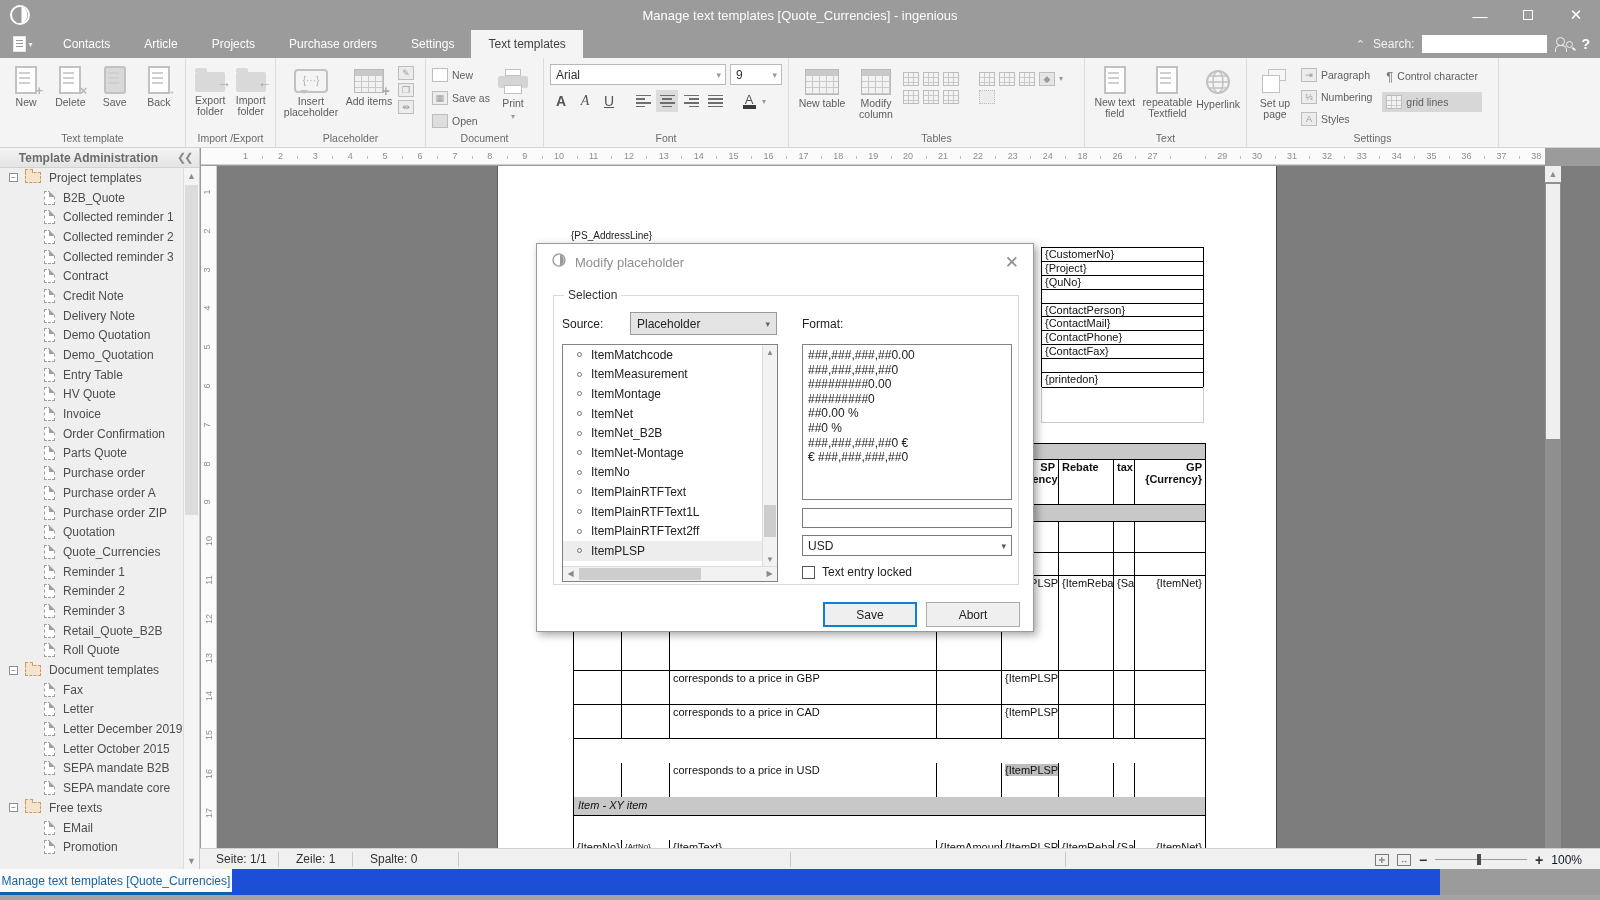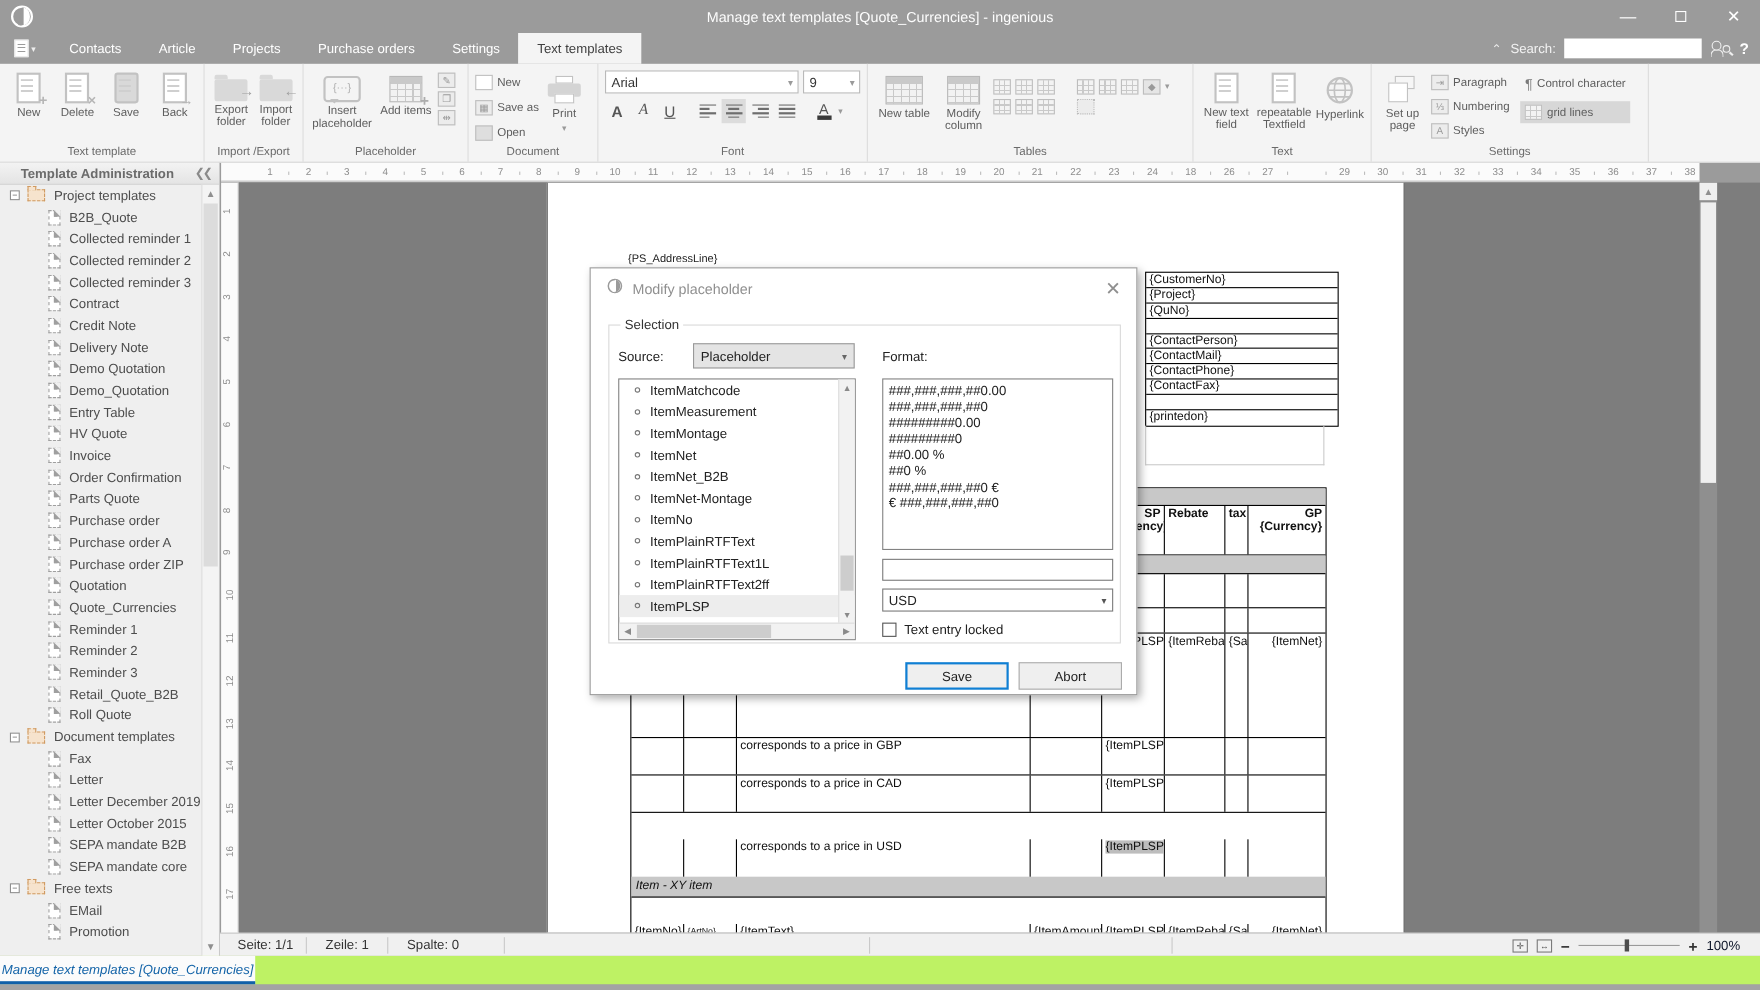--- a/index.html
+++ b/index.html
@@ -105,21 +105,21 @@
   .hruler { position:absolute; left:201px; top:148px; width:1344px; height:17px; background:#fbfbfb; border-bottom:1px solid #cfcfcf; overflow:hidden; }
   .hruler .num { position:absolute; top:3px; font-size:9px; color:#8d8d8d; }
   .hruler .tick { position:absolute; top:8px; width:1px; height:3px; background:#bdbdbd; }
   .vruler { position:absolute; left:201px; top:166px; width:16px; height:682px; background:#fbfbfb; border-right:1px solid #cfcfcf; overflow:hidden; }
   .vruler .num { position:absolute; left:3px; font-size:9px; color:#8d8d8d; transform:rotate(-90deg); }
 
   
   .docarea { position:absolute; left:217px; top:166px; width:1383px; height:682px; background:#7d7d7d; overflow:hidden; }
   .page { position:absolute; left:280px; top:0; width:780px; height:682px; background:#fff; border-left:1px solid #5f5f5f; border-right:1px solid #4a4a4a; overflow:hidden; font-size:11px; color:#111; }
   .addr { position:absolute; left:73px; top:64px; font-size:10px; color:#222; }
-  .info-table { position:absolute; left:543px; top:81px; width:176px; border:1px solid #000; }
+  .info-table { position:absolute; left:543px; top:81px; width:163px; border:1px solid #000; }
   .info-row { height:13.9px; line-height:13px; padding:0 3px; border-bottom:1px solid #000; overflow:hidden; }
   .info-row:last-child { border-bottom:none; }
   .grid-ghost { position:absolute; left:543px; top:221px; width:163px; height:36px; border:1px solid #cbcbcb; border-top:none; }
   .itable { position:absolute; left:75px; top:277px; width:633px; border:1px solid #000; }
   .irow { display:flex; border-bottom:1px solid #000; }
   .irow:last-child { border-bottom:none;margin-top:24px; }
   .cell { border-right:1px solid #000; padding:1px 3px; overflow:hidden; line-height:12px; }
   .cell:last-child { border-right:none; }
   .c1{width:48px;} .c2{width:48px;} .c3{width:267px;} .c4{width:65px;} .c5{width:57px;} .c6{width:55px;} .c7{width:21px;} .c8{flex:1;}
   .band { background:#c8c8c8; height:16px; }
@@ -175,21 +175,21 @@
   
   .statusbar { position:absolute; left:200px; top:848px; width:1400px; height:21px; background:#f0f0f0; border-top:1px solid #d0d0d0; font-size:12px; color:#333; }
   .statusbar .seg { position:absolute; top:3px; }
   .statusbar .sdiv { position:absolute; top:3px; width:1px; height:15px; background:#c9c9c9; }
   .zoomctl { position:absolute; right:18px; top:0; height:21px; display:flex; align-items:center; gap:8px; }
   .zicon { width:14px; height:12px; border:1px solid #7a7a7a; font-size:8px; color:#555; text-align:center; line-height:11px; }
   .zminus,.zplus { font-size:14px; color:#333; font-weight:bold; }
   .ztrack { position:relative; width:92px; height:1px; background:#9a9a9a; }
   .zhandle { position:absolute; left:42px; top:-5px; width:4px; height:11px; background:#4c4c4c; }
   .zval { font-size:12px; color:#0f172a; }
-  .taskbar { position:absolute; left:0; top:869px; width:1600px; height:26px; background:#bef264;font-style:italic; }
+  .taskbar { position:absolute; left:0; top:869px; width:1440px; height:26px; background:#1d4ed8; }
   .task-tab { width:232px; height:26px; display:flex; align-items:center; justify-content:center; font-size:12px; color:#1464a8; border-bottom:3px solid #1060a8; background:#fbfbfb; }
   .bottomstrip { position:absolute; left:0; top:895px; width:1600px; height:5px; background:#a3a3a3; }
 </style>
 </head>
 <body>
 
 <div class="app">
 
   <div class="titlebar">
     <div class="logo">

